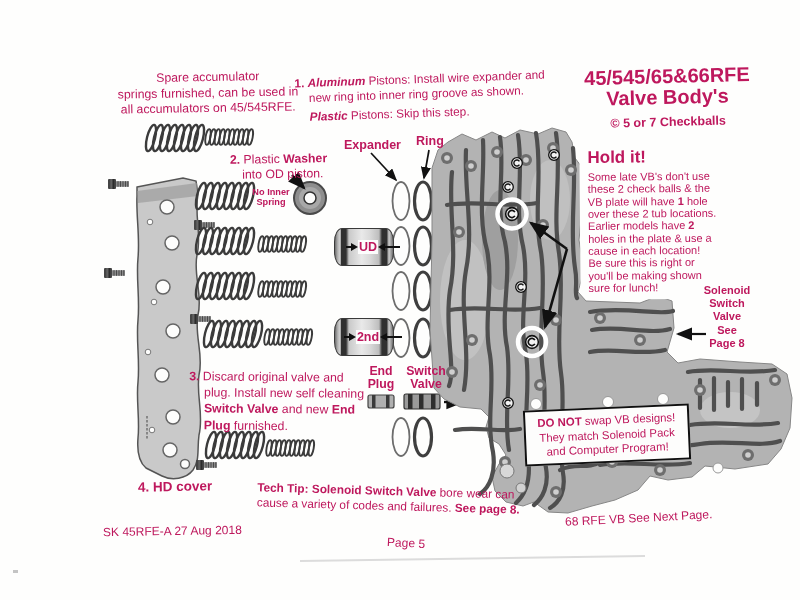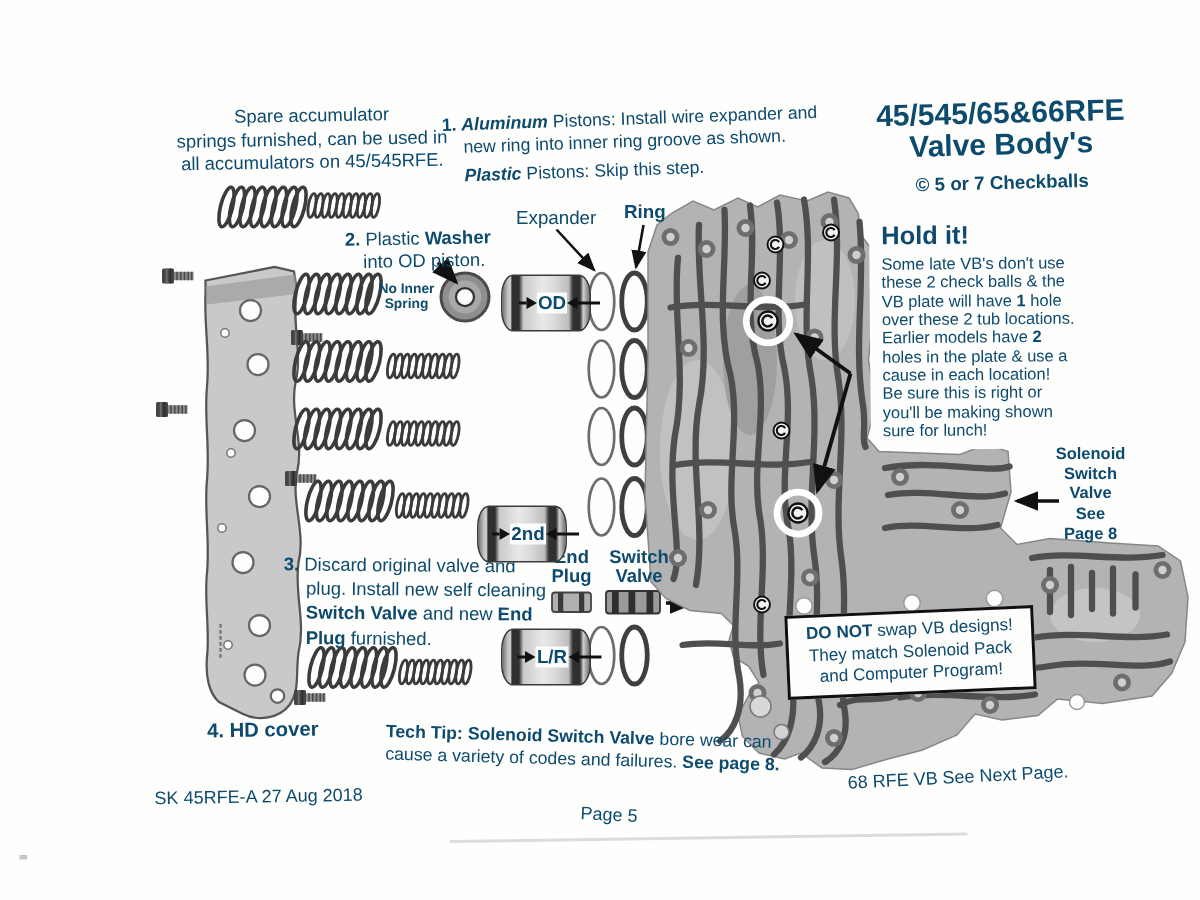--- a/index.html
+++ b/index.html
@@ -1,50 +1,50 @@
 <!DOCTYPE html>
 <html><head>
 <meta charset="utf-8">
 <style>
   html,body{margin:0;padding:0;background:#e8e8e8;}
   .page{position:relative;width:800px;height:600px;background:#fefefd;overflow:hidden;
-        font-family:"Liberation Sans",sans-serif;color:#0c4a6e;}
+        font-family:"Liberation Sans",sans-serif;color:#be185d;}
   .abs{position:absolute;}
   .b{font-weight:bold;}
   .i{font-style:italic;}
   .rich div{white-space:nowrap;}
   svg{position:absolute;left:0;top:0;}
 
   #spare-note{left:100px;top:70px;width:216px;text-align:center;font-size:12.3px;line-height:1.28;transform:rotate(-1deg);}
   #step1{left:295px;top:72px;font-size:11.8px;line-height:1.3;transform:rotate(-2deg);}
   #step1 div:nth-child(n+2){margin-left:14px;}
   #step1 div:nth-child(3){margin-top:3px;}
   #title-block{left:550px;top:66px;width:235px;text-align:center;transform:rotate(-1.5deg);}
   #title-block .t1{font-size:20px;font-weight:bold;line-height:1.05;}
   #title-block .sub{font-size:12.5px;font-weight:bold;margin-top:7px;}
-  #expander-label{left:344px;top:138px;font-size:12.5px;font-weight:400;}
+  #expander-label{left:344px;top:138px;font-size:12.5px;font-weight:700;}
   #ring-label{left:416px;top:134px;font-size:12.5px;font-weight:600;}
   #step2{left:230px;top:152px;font-size:12.3px;line-height:1.25;transform:rotate(-1deg);}
   #step2 div:nth-child(2){margin-left:12px;}
   #no-inner{left:245px;top:187px;width:52px;text-align:center;font-size:9.2px;font-weight:bold;line-height:1.1;}
   #step3{left:189px;top:369px;font-size:12.3px;line-height:1.32;transform:rotate(.5deg);}
   #step3 div:nth-child(n+2){margin-left:15px;}
   #endplug-label{left:362px;top:365px;width:38px;text-align:center;font-size:12.3px;font-weight:bold;line-height:1.05;}
   #switchvalve-label{left:400px;top:365px;width:52px;text-align:center;font-size:12.3px;font-weight:bold;line-height:1.05;}
   #step4{left:138px;top:479px;font-size:13.5px;transform:rotate(-1deg);}
   #techtip{left:257px;top:484px;font-size:11.8px;line-height:1.3;transform:rotate(1.6deg);}
   #footer-left{left:103px;top:524px;font-size:12px;transform:rotate(-1deg);}
   #page-num{left:387px;top:536px;font-size:12px;transform:rotate(3deg);}
   #footer-right{left:565px;top:511px;font-size:12px;transform:rotate(-3deg);}
 
   #holdit{left:580px;top:145px;width:205px;background:#fefefd;border-radius:10px;padding:2px 6px 6px 8px;transform:rotate(-.5deg);}
   #holdit .ht{font-size:17px;font-weight:bold;margin-bottom:3px;}
   #holdit-lines{font-size:11px;line-height:1.12;}
 
-  #solenoid-note{left:688px;top:284px;width:78px;text-align:center;font-size:11px;font-weight:bold;line-height:1.2;margin-top:13px;}
+  #solenoid-note{left:688px;top:284px;width:78px;text-align:center;font-size:11px;font-weight:bold;line-height:1.2;}
 
   #donot{left:524px;top:407px;width:158px;background:#fdfdfc;border:2px solid #101010;
          padding:4px 2px;text-align:center;font-size:11.4px;line-height:1.28;transform:rotate(-2.5deg);}
 
   .piston{position:absolute;width:58px;height:36px;border:1px solid #3a3a3a;border-radius:8px/14px;
     display:flex;align-items:center;justify-content:center;
     background:linear-gradient(90deg,#6f6f6f 0%,#b5b5b5 5%,#d6d6d6 9%,#303030 11%,#303030 19%,#c9c9c9 24%,#e9e9e9 46%,#dadada 60%,#bdbdbd 76%,#303030 81%,#303030 89%,#cfcfcf 93%,#6f6f6f 100%);}
   .piston .lbl{font-size:12.5px;font-weight:bold;background:rgba(255,255,255,.92);padding:0 1px;}
   .tailL{width:5px;height:2.5px;background:#101010;}
   .tailR{width:15px;height:2.5px;background:#101010;margin-right:-18px;}
@@ -353,35 +353,28 @@
       <div><span>See</span></div>
       <div><span>Page 8</span></div>
     </div>
 
   <div class="abs rich" id="donot">
       <div><span class="b">DO NOT</span><span> swap VB designs!</span></div>
       <div><span>They match Solenoid Pack</span></div>
       <div><span>and Computer Program!</span></div>
     </div>
 
-  <div class="piston" style="left:334px;top:183px;">
+  <div class="piston" style="left:334px;top:228px;">
     <span class="tailL"></span>
       <span class="tri-r"></span>
-      <span class="lbl">OD</span>
+      <span class="lbl">UD</span>
       <span class="tri-l"></span>
       <span class="tailR"></span>
   </div>
-  <div class="piston" style="left:318px;top:318px;margin-top:19px;">
+  <div class="piston" style="left:334px;top:318px;">
     <span class="tailL"></span>
       <span class="tri-r"></span>
       <span class="lbl">2nd</span>
       <span class="tri-l"></span>
       <span class="tailR"></span>
   </div>
-  <div class="piston" style="left:334px;top:419px;">
-    <span class="tailL"></span>
-      <span class="tri-r"></span>
-      <span class="lbl">L/R</span>
-      <span class="tri-l"></span>
-      <span class="tailR"></span>
-  </div>
 
 </div>
 
 </body></html>

